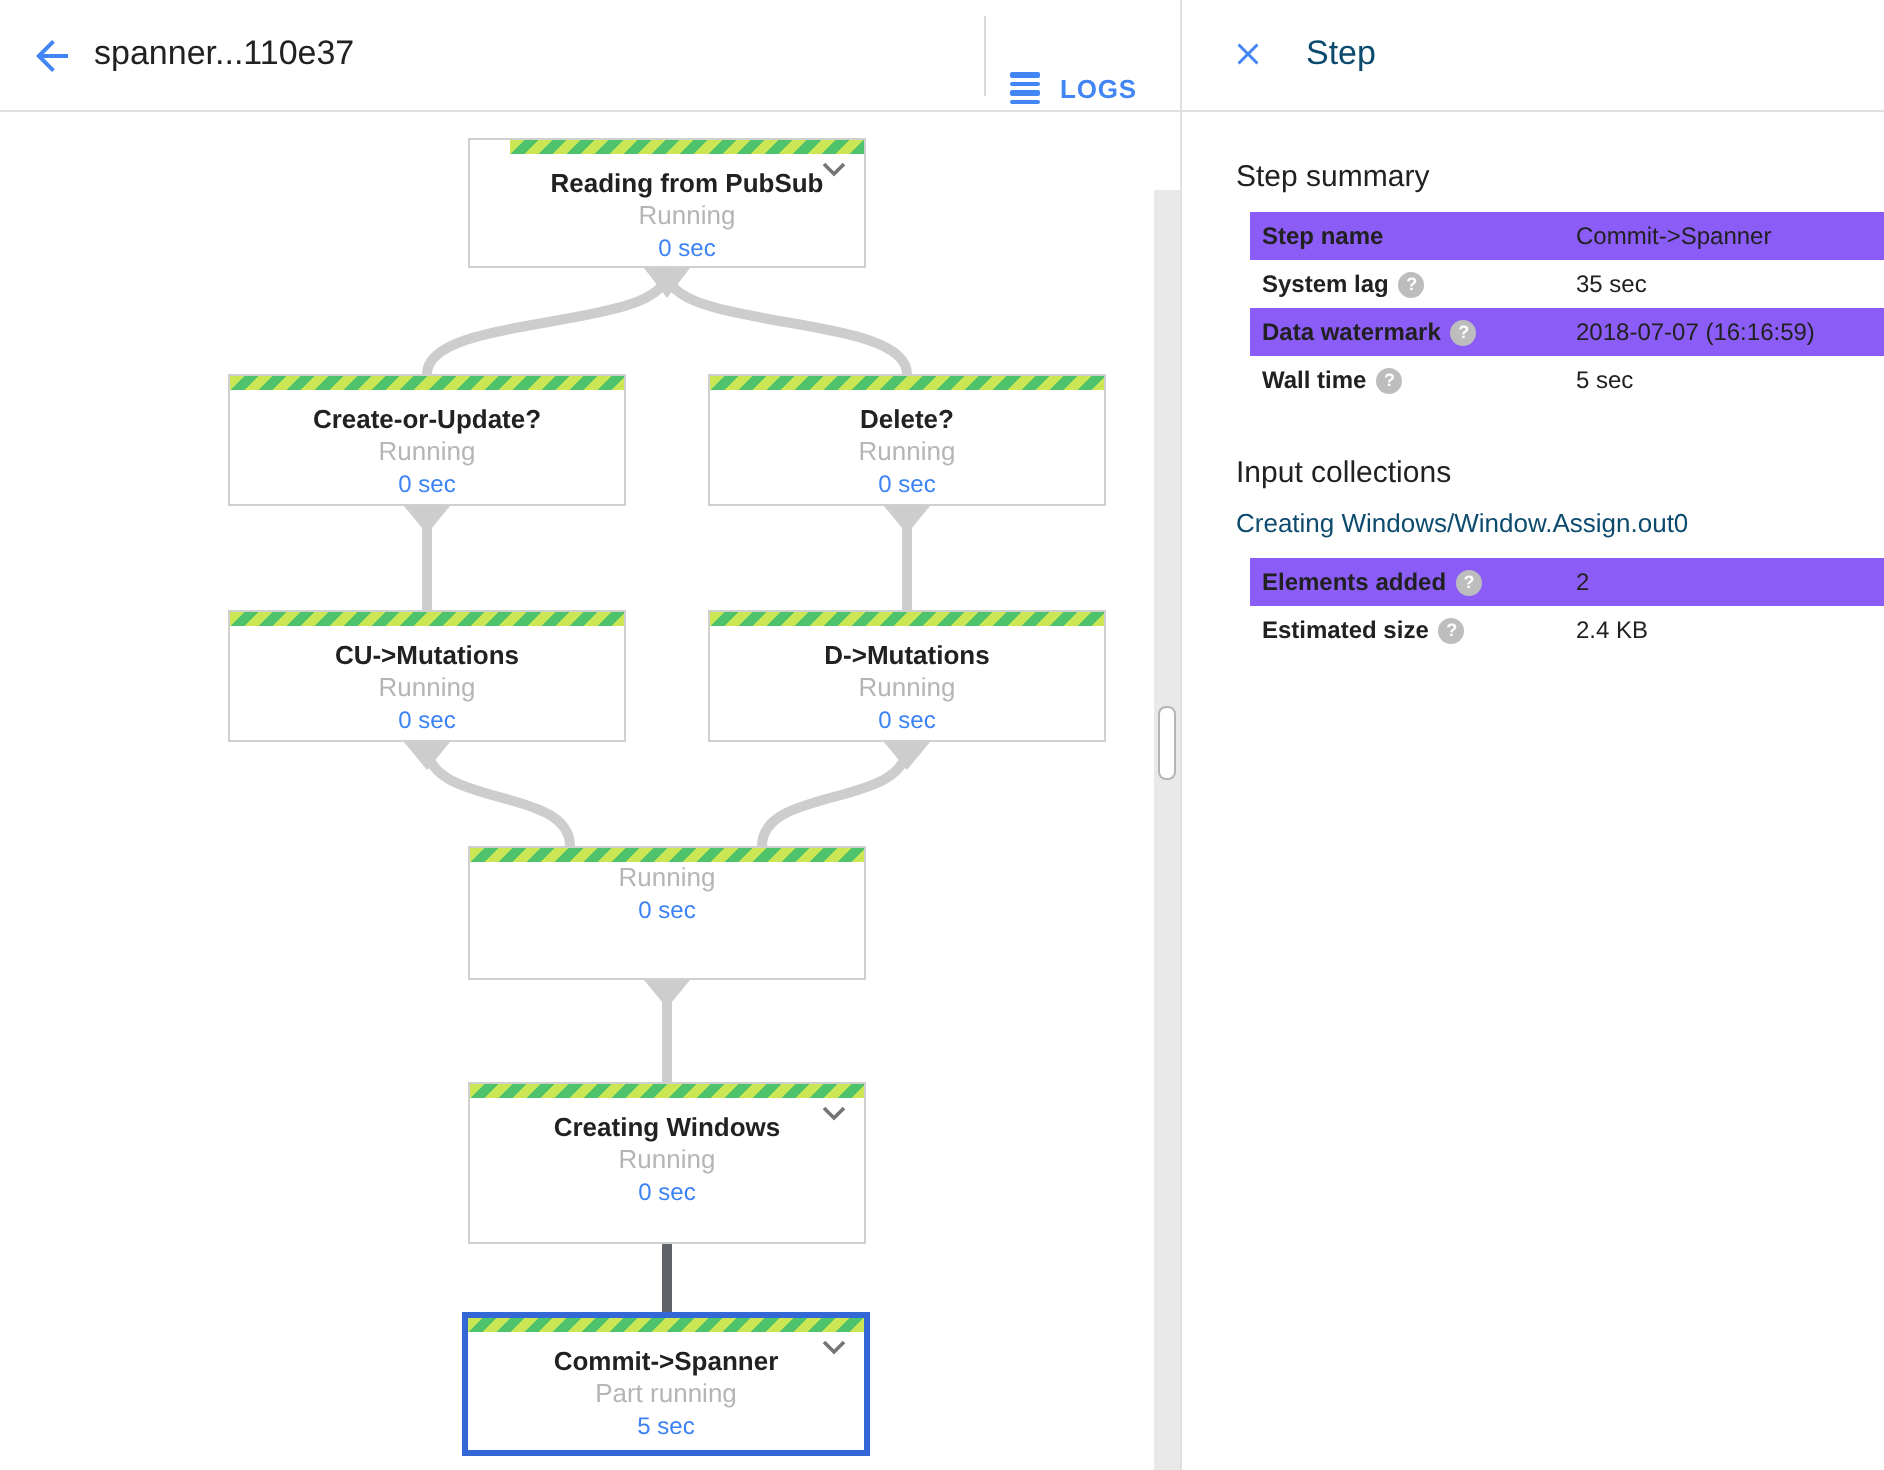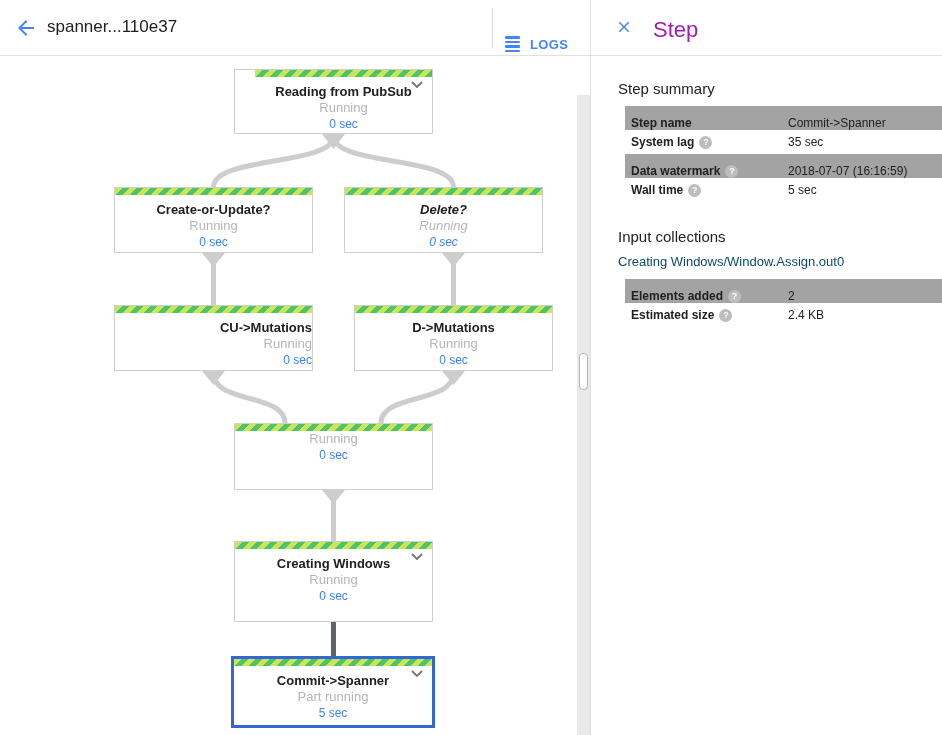--- a/index.html
+++ b/index.html
@@ -13,21 +13,21 @@
   .back-btn { position:absolute; left:14px; top:16px; width:24px; height:24px;
               cursor:pointer; }
   .job-title { position:absolute; left:47px; top:17px; font-size:17px; color:#212121; }
   .hdr-divider { position:absolute; left:492px; top:8px; width:1px; height:40px; background:#dadada; }
   .logs-btn { position:absolute; left:505px; top:32px; height:24px; display:flex;
               align-items:center; gap:10px; cursor:pointer; background:none; border:none; }
   .logs-icon { display:flex; flex-direction:column; gap:2px; }
   .logs-icon i { display:block; width:15px; height:2.5px; background:#4285f4; border-radius:1px; }
   .logs-label { font-size:13px; font-weight:bold; color:#4285f4; letter-spacing:.4px; }
   .close-btn { position:absolute; left:615px; top:18px; width:20px; height:20px; cursor:pointer; }
-  .panel-title { position:absolute; left:653px; top:17px; font-size:22px; color:#a21caf; }
+  .panel-title { position:absolute; left:653px; top:17px; font-size:17px; color:#0c4a6e; }
 
   
   .vdivider { position:absolute; left:590px; top:0; bottom:0; width:1px; background:#e0e0e0; z-index:7; }
 
   
   .graph { position:absolute; left:0; top:56px; width:590px; height:679px; overflow:hidden; background:#fff; }
   .edges { position:absolute; left:0; top:0; }
 
   .node { position:absolute; background:#fff; border:1px solid #cfcfcf;
           text-align:center; cursor:pointer; }
@@ -43,21 +43,21 @@
   .sb-track { position:absolute; left:577px; top:39px; width:13px; height:640px; background:#e9e9e9; }
   .sb-thumb { position:absolute; left:2px; top:258px; width:9px; height:37px;
               background:#fff; border:1px solid #b5b5b5; border-radius:4px; cursor:pointer; }
 
   
   .side { position:absolute; left:591px; top:57px; width:351px; height:678px; background:#fff; }
   .section-h { font-size:15px; color:#212121; margin:23px 0 0 27px; }
   .kv-table { margin-top:9px; }
   .kv-row { display:flex; align-items:center; height:24px; margin-left:34px; padding-left:6px;
             font-size:12px; }
-  .kv-row.odd { background:#a3a3a3;align-items:flex-end; }
+  .kv-row.odd { background:#8b5cf6; }
   .kv-label { display:flex; align-items:center; gap:5px; width:157px; font-weight:bold; color:#212121; }
   .kv-value { color:#212121; }
   .help { display:inline-flex; align-items:center; justify-content:center;
           width:13px; height:13px; border-radius:50%; background:#bdbdbd;
           color:#fff; font-size:9px; font-weight:bold; cursor:pointer; }
   .coll-name { font-size:13px; color:#0c4a6e; margin:9px 0 0 27px; }
   .ic-table { margin-top:10px; }
 </style>
 </head>
 <body>
@@ -127,28 +127,28 @@
       <div class="nd">0 sec</div>
     </div>
 
     <div class="node" style="left:114px;top:131px;width:199px;height:66px;">
       <div class="stripe"></div>
       <div class="nt">Create-or-Update?</div>
       <div class="ns">Running</div>
       <div class="nd">0 sec</div>
     </div>
 
-    <div class="node" style="left:344px;top:131px;width:199px;height:66px;font-style:italic;">
+    <div class="node" style="left:354px;top:131px;width:199px;height:66px;">
       <div class="stripe"></div>
       <div class="nt">Delete?</div>
       <div class="ns">Running</div>
       <div class="nd">0 sec</div>
     </div>
 
-    <div class="node" style="left:114px;top:249px;width:199px;height:66px;text-align:right;">
+    <div class="node" style="left:114px;top:249px;width:199px;height:66px;">
       <div class="stripe"></div>
       <div class="nt">CU-&gt;Mutations</div>
       <div class="ns">Running</div>
       <div class="nd">0 sec</div>
     </div>
 
     <div class="node" style="left:354px;top:249px;width:199px;height:66px;">
       <div class="stripe"></div>
       <div class="nt">D-&gt;Mutations</div>
       <div class="ns">Running</div>

